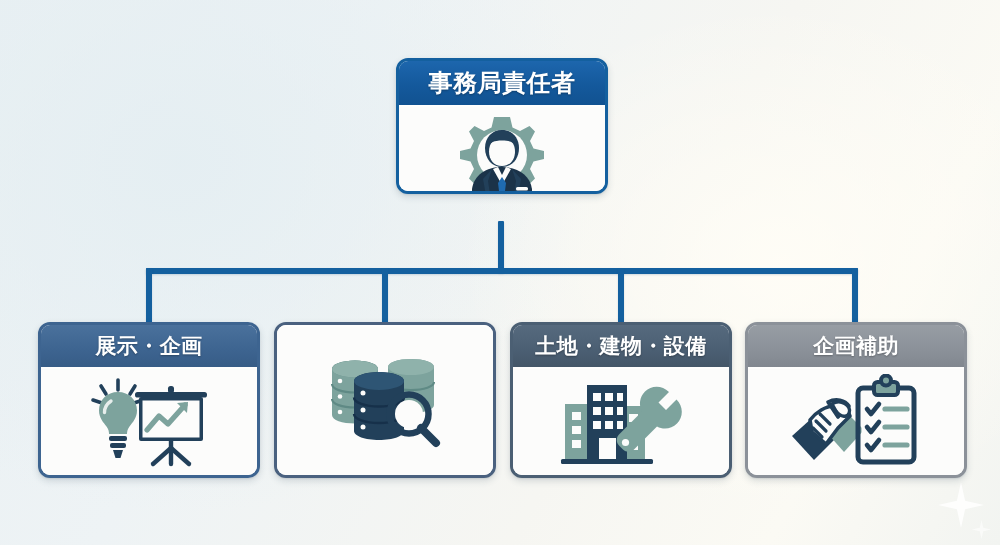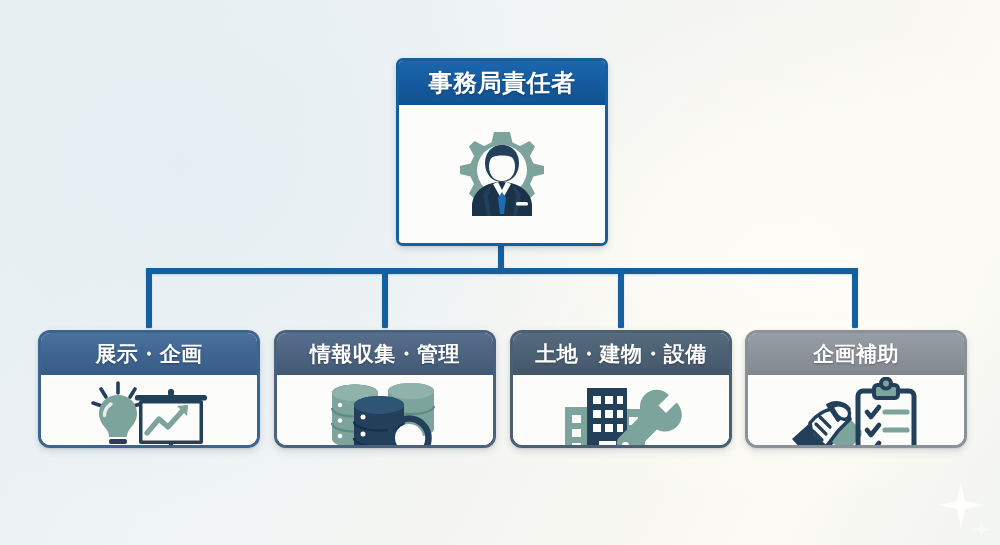--- a/index.html
+++ b/index.html
@@ -76,33 +76,33 @@
     background: #fcfcfb;
     display: flex;
     align-items: center;
     justify-content: center;
     border-top: 2px solid rgba(255,255,255,0.55);
   }
   .card .body svg { display: block; }
 
   
   #card-root {
-    left: 396px; top: 58px; width: 212px; height: 188px;
+    left: 396px; top: 58px; width: 212px; height: 136px;
     border-color: #14609f;
-    border-radius: 7px;
+    border-radius: 12px;
   }
   #card-root .hdr {
     height: 44px;
     font-size: 24px;
     background: linear-gradient(180deg, #1d66ad 0%, #14599c 55%, #115291 100%);
   }
   #card-root .body { padding-top: 2px; }
 
   
-  .child { top: 330px; width: 222px; height: 118px; }
+  .child { top: 322px; width: 222px; height: 156px; }
   .child .hdr {
     height: 42px;
     font-size: 21px;
   }
   #card-c0 { left: 38px;  border-color: #3d6490; }
   #card-c0 .hdr { background: linear-gradient(180deg, #4a719c 0%, #3d6490 60%, #375c86 100%); }
   #card-c1 { left: 274px; border-color: #4a617f; }
   #card-c1 .hdr { background: linear-gradient(180deg, #566d8b 0%, #4a617f 60%, #435974 100%); }
   #card-c2 { left: 510px; border-color: #4b5f73; }
   #card-c2 .hdr { background: linear-gradient(180deg, #566a7e 0%, #4b5f73 60%, #445668 100%); text-align: center; }
@@ -199,21 +199,20 @@
           <line x1="86" y1="67" x2="86" y2="76" stroke="#22405a" stroke-width="4.4" stroke-linecap="round"></line>
           <line x1="86" y1="74" x2="68" y2="90" stroke="#22405a" stroke-width="4.4" stroke-linecap="round"></line>
           <line x1="86" y1="74" x2="104" y2="90" stroke="#22405a" stroke-width="4.4" stroke-linecap="round"></line>
           <line x1="86" y1="74" x2="86" y2="90" stroke="#22405a" stroke-width="4.4" stroke-linecap="round"></line>
         </svg>
       </span>
     </div>
   </div>
 
   <div class="card child" id="card-c1">
-    <div class="hdr">情報収集・管理</div>
     <div class="body">
       <span>
         <svg width="118" height="96" viewBox="0 0 118 96" aria-hidden="true">
 
           <g fill="#7da39d">
             <path d="M6 16 C6 11 16 7.5 29 7.5 C42 7.5 52 11 52 16 L52 62 C52 67 42 70.5 29 70.5
                      C16 70.5 6 67 6 62 Z"></path>
           </g>
           <g fill="#5f8a85">
             <ellipse cx="29" cy="16" rx="23" ry="8.5"></ellipse>

